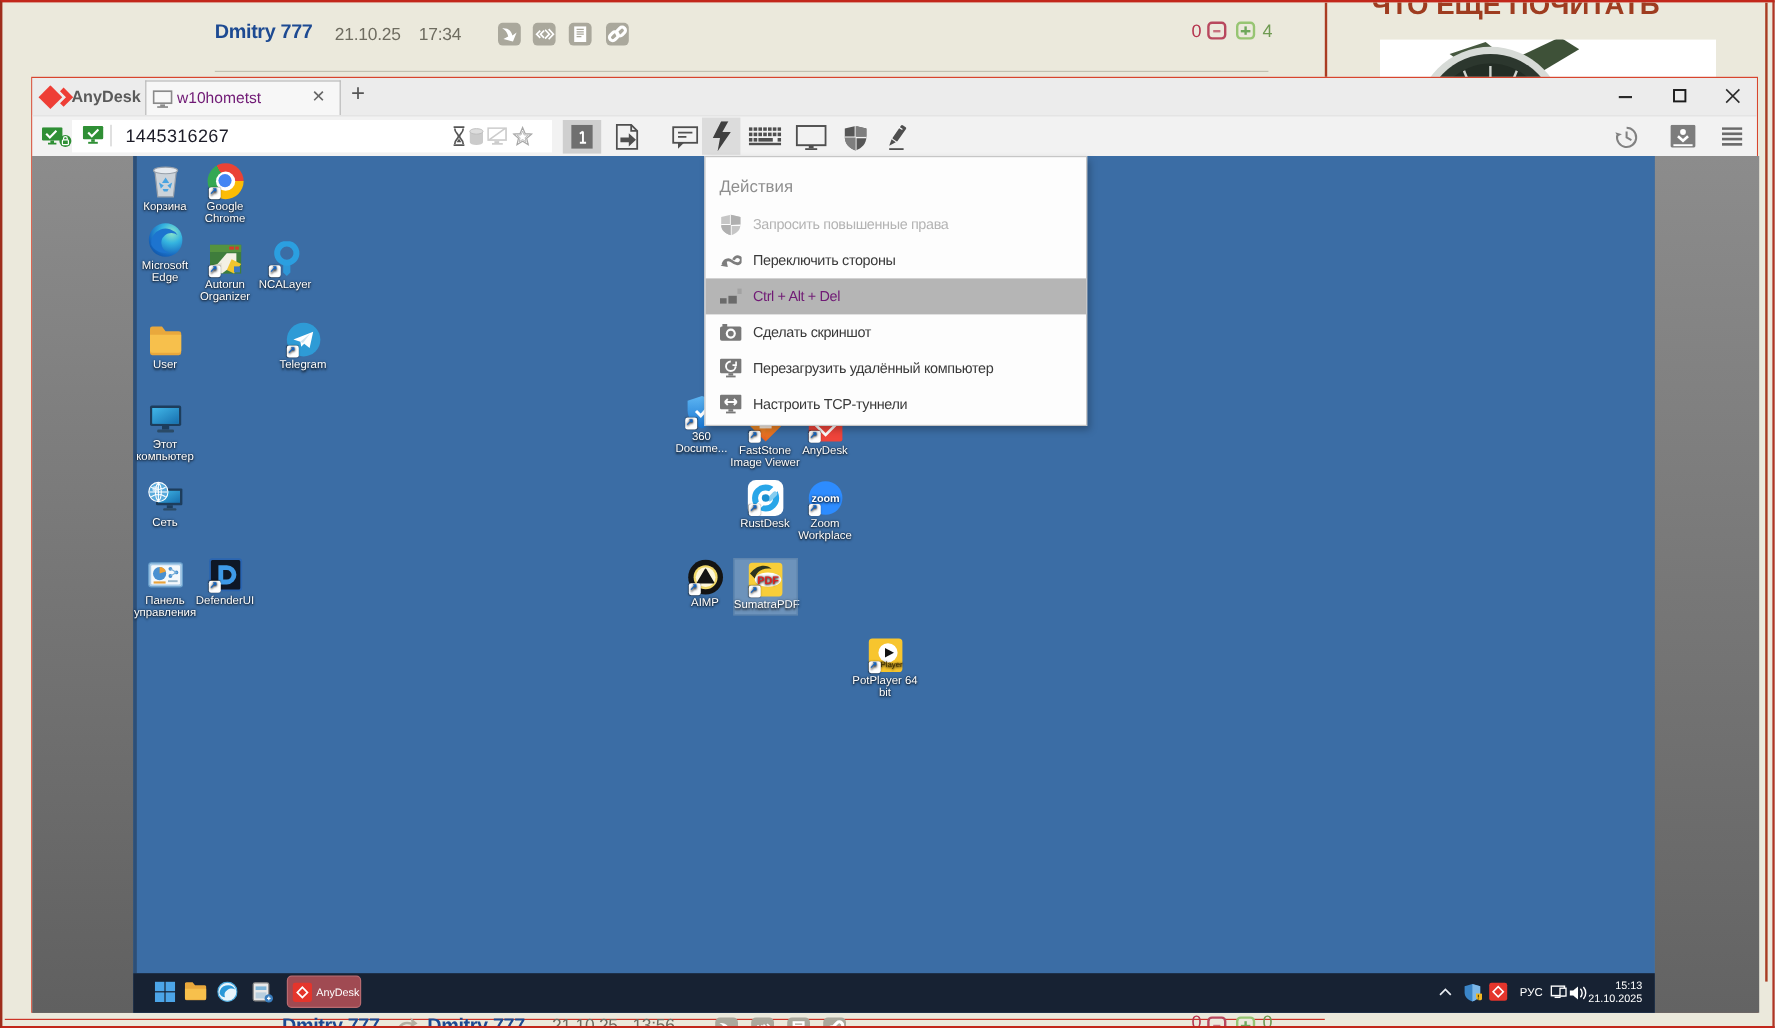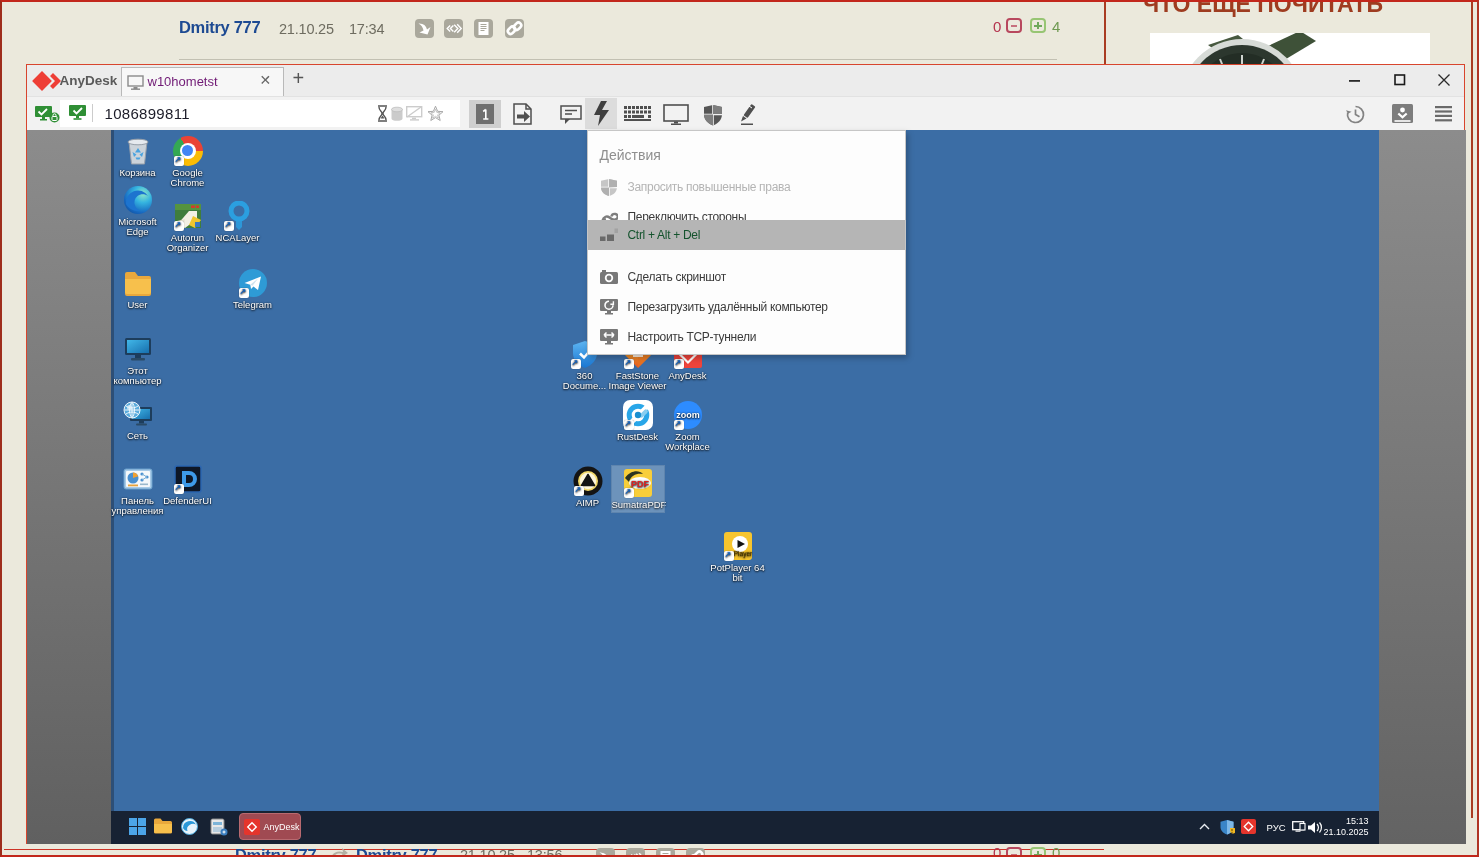--- a/index.html
+++ b/index.html
@@ -162,21 +162,21 @@
         </svg>
 
       <div class="abs" style="left:33px;top:3px;width:400px;height:27px;background:#fff">
         <svg class="abs" style="left:9px;top:5px" width="18" height="16">
             <rect x="0" y="0" width="17" height="11" rx="1" fill="#2f8f35"></rect>
             <path d="M4.5 5.5 L7.5 8.5 L13 3" stroke="#fff" stroke-width="1.8" fill="none"></path>
             <rect x="7" y="11" width="3" height="2.2" fill="#2f8f35"></rect>
             <rect x="4.5" y="13.2" width="8" height="1.6" fill="#2f8f35"></rect>
           </svg>
         <div class="abs" style="left:32px;top:4px;width:1px;height:18px;background:#ccc"></div>
-        <div class="abs" style="left:45px;top:5px;font-size:15px;color:#1c1c28;letter-spacing:.3px">1086899811</div>
+        <div class="abs" style="left:45px;top:5px;font-size:15px;color:#1c1c28;letter-spacing:.3px">1445316267</div>
         <svg class="abs" style="left:316px;top:5px" width="14" height="17">
             <path d="M2 1 h9 M2 16 h9 M3 2 c0 4 3 4 3 6.5 c0 2.5 -3 2.5 -3 6.5 M10 2 c0 4 -3 4 -3 6.5 c0 2.5 3 2.5 3 6.5" stroke="#555" stroke-width="1.4" fill="none"></path>
             <path d="M4.5 13.5 h4 l-2 -3 z" fill="#555"></path>
           </svg>
         <svg class="abs" style="left:330px;top:6px" width="15" height="16">
             <path d="M1.5 3.5 v9 a5.5 2.3 0 0 0 11 0 v-9" fill="#cbcbcb"></path>
             <ellipse cx="7" cy="3.5" rx="5.5" ry="2.3" fill="#dedede" stroke="#bdbdbd" stroke-width=".8"></ellipse>
           </svg>
         <svg class="abs" style="left:346px;top:6px" width="17" height="15">
             <rect x="0.7" y="0.7" width="15" height="10" fill="none" stroke="#ccc" stroke-width="1.4"></rect>
@@ -363,21 +363,21 @@
                 <circle cx="24" cy="13" r="1.6" fill="#4a90d0"></circle>
                 <circle cx="19" cy="16" r="1.6" fill="#4a90d0"></circle>
                 <path d="M19 10 L24 13 L19 16" stroke="#7ab0d8" stroke-width="1" fill="none"></path>
                 <rect x="17" y="19.5" width="8" height="1.6" fill="#9ab8cc"></rect>
               </svg></div>Панель<br>управления</div>
         <div class="dicon" style="left:51px;top:334px"><div class="ig"><svg width="30" height="30">
                 <rect x="2" y="2" width="26" height="26" rx="2" fill="#0e1726" stroke="#2b65b0" stroke-width="1.5"></rect>
                 <path d="M9 7 h7 a8 8 0 0 1 0 16 h-7 z M13 11 v8 h3 a4 4 0 0 0 0 -8 z" fill="#3e9ae8"></path>
               </svg><div class="sc"></div></div>DefenderUI</div>
 
-        <div class="dicon" style="left:448px;top:209px"><div class="ig"><svg width="30" height="30">
+        <div class="dicon" style="left:448px;top:198px"><div class="ig"><svg width="30" height="30">
                 <path d="M15 2 L27 6 V14 C27 21 22 26 15 29 C8 26 3 21 3 14 V6 Z" fill="url(#shg)"></path>
                 <defs>
                   <linearGradient id="shg" x1="0" y1="0" x2="0" y2="1">
                     <stop offset="0%" stop-color="#5db5f2"></stop>
                     <stop offset="100%" stop-color="#1976d2"></stop>
                   </linearGradient>
                 </defs>
                 <path d="M10 14.5 L14 18.5 L21 10.5" stroke="#fff" stroke-width="2.5" fill="none"></path>
               </svg><div class="sc"></div></div>360<br>Docume...</div>
         <div class="dicon" style="left:495px;top:209px;width:64px"><div class="ig"><svg width="30" height="30">
@@ -493,21 +493,21 @@
           </svg>
         <div class="t">Запросить повышенные права</div>
       </div>
       <div class="mi" style="top:71px">
         <svg class="ic" width="21" height="18" style="top:7px">
             <path d="M2.5 11.5 C3.5 7.5 7 6.5 9.5 8.5 C12 10.5 14.5 11.5 16.5 10 C18.5 8.5 18 5.5 15.5 5 C13.5 4.6 11.8 5.8 11.3 7.5" fill="none" stroke="#7d7d7d" stroke-width="2.4"></path>
             <path d="M5.5 8.5 L0.5 12.5 L6.5 13.5 Z" fill="#7d7d7d"></path>
           </svg>
         <div class="t">Переключить стороны</div>
       </div>
-      <div class="mi" style="top:89px;background:#b5b5b5;color:#14532d">
+      <div class="mi" style="top:101px;background:#b5b5b5;color:#701a75">
         <svg class="ic" width="19" height="18">
             <rect x="0" y="10.5" width="5.5" height="4.5" fill="#6a6a6a"></rect>
             <rect x="7" y="8.5" width="7" height="6.5" fill="#6a6a6a"></rect>
             <rect x="14.5" y="2.5" width="4.5" height="4.5" fill="#a2a2a2"></rect>
           </svg>
         <div class="t">Ctrl + Alt + Del</div>
       </div>
       <div class="mi" style="top:131px">
         <svg class="ic" width="18" height="18">
             <rect x="0" y="4" width="18" height="12" rx="1.5" fill="#787878"></rect>

